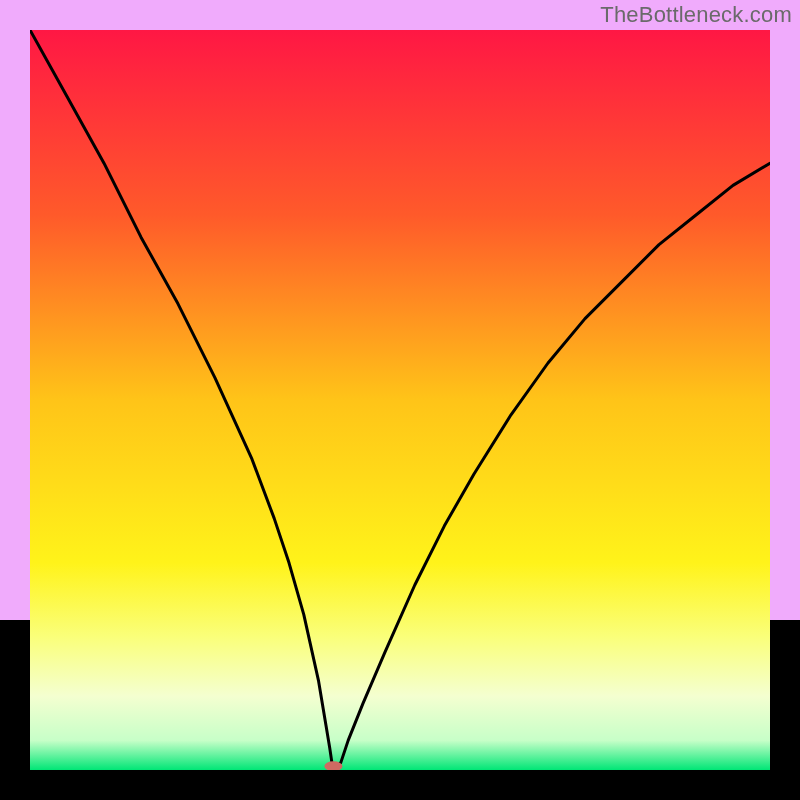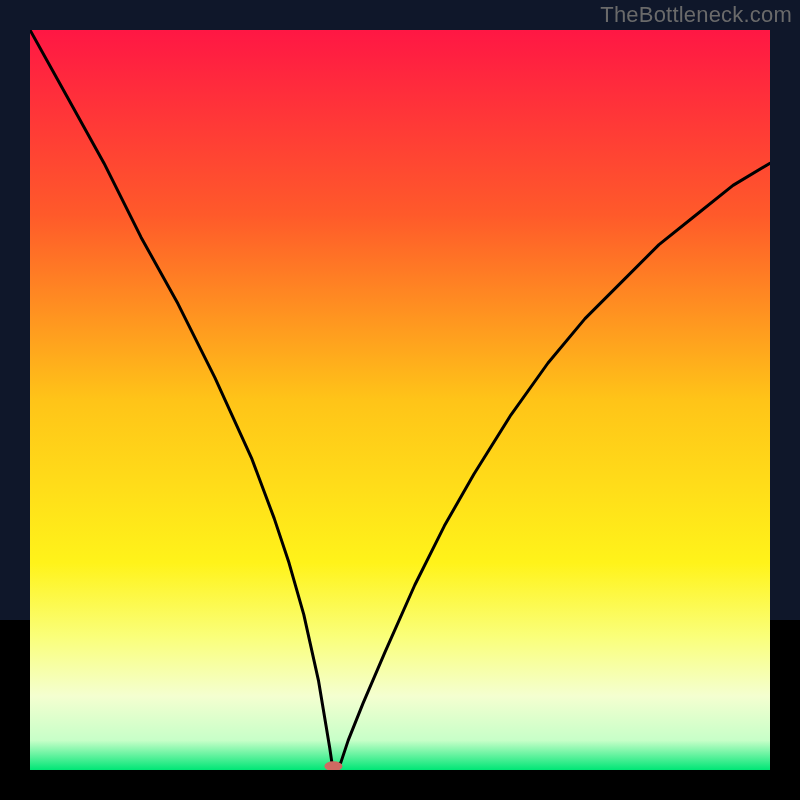--- a/index.html
+++ b/index.html
@@ -9,21 +9,21 @@
     height: 800px;
     background: #000;
     overflow: hidden;
     font-family: Arial, Helvetica, sans-serif;
   }
   .frame {
     position: absolute;
     top: 0; left: 0;
     width: 800px;
     height: 620px;
-    background: #0f172a;
+    background: #f0abfc;
   }
   .watermark {
     position: absolute;
     top: 2px;
     right: 8px;
     color: #6a6a6a;
     font-size: 22px;
     font-weight: 500;
     letter-spacing: 0.2px;
   }

